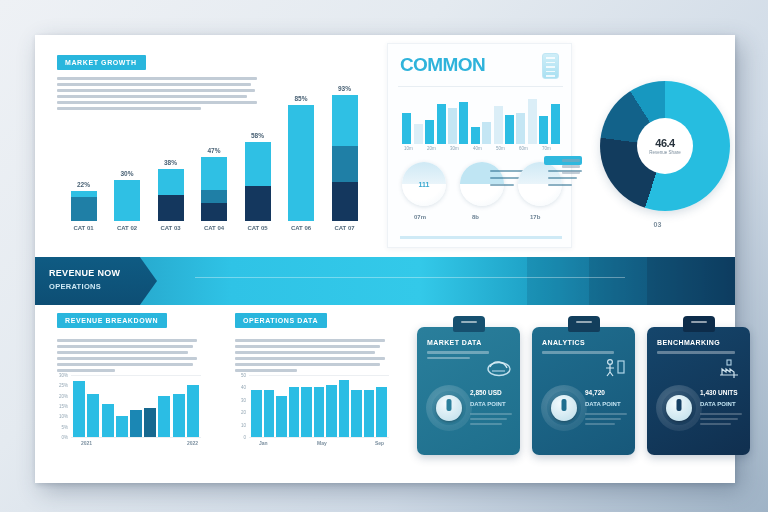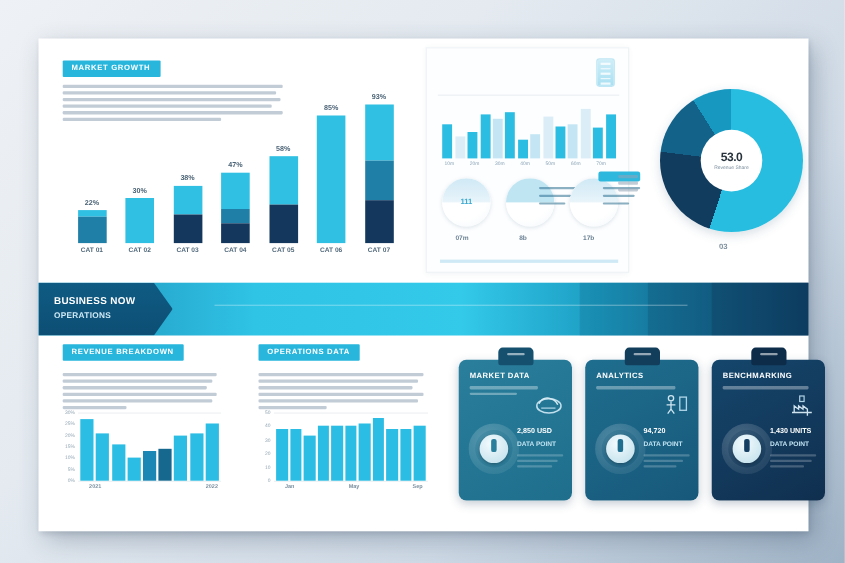--- a/index.html
+++ b/index.html
@@ -252,20 +252,21 @@
       <span class="tx">Lorem ipsum dolor sit amet consectetur adipiscing elit sed</span>
       <span class="tx">do eiusmod tempor incididunt ut labore et dolore magna</span>
       <span class="tx">aliqua. Ut enim ad minim veniam quis nostrud exercitation</span>
       <span class="tx">ullamco laboris nisi ut aliquip ex ea commodo consequat</span>
       <span class="tx">duis aute irure dolor in reprehenderit in voluptate velit</span>
       <span class="tx">esse cillum dolore.</span>
     </div>
   </div>
 
   <div id="panel-mid">
+    <div id="mid-title">COMMON</div>
     <div id="mid-chip">
         <i></i>
         <i></i>
         <i></i>
         <i></i>
         <i></i>
       </div>
     <div id="mid-rule"></div>
     <div id="mid-chart">
         <div class="mbar" style="left: 2.4px; width: 9px; height: 31px; background: rgb(44, 189, 227);"></div>
@@ -323,34 +324,34 @@
 
   <div id="panel-donut">
     <div id="donut-legend">
       <span class="tx"></span>
       <span class="tx"></span>
       <span class="tx"></span>
     </div>
     <div id="donut" style="background: conic-gradient(rgb(38, 189, 224) 0deg, rgb(38, 189, 224) 198deg, rgb(18, 60, 94) 198deg, rgb(18, 60, 94) 277.2deg, rgb(18, 98, 138) 277.2deg, rgb(18, 98, 138) 327.6deg, rgb(23, 152, 192) 327.6deg, rgb(23, 152, 192) 360deg);">
 
     <div id="donut-hole">
-        <div id="donut-value">53.0</div>
+        <div id="donut-value">46.4</div>
         <div id="donut-sub">Revenue Share</div>
       </div>
       </div>
     <div id="donut-foot">03</div>
   </div>
 
   <div id="banner">
     <div class="bseg" style="left:492px;width:62px;background:rgba(12,66,102,.18);"></div>
     <div class="bseg" style="left:554px;width:58px;background:rgba(10,54,86,.33);"></div>
     <div class="bseg" style="left:612px;width:88px;background:rgba(8,42,70,.45);"></div>
     <div id="banner-hair"></div>
     <div id="banner-tab"></div>
-    <div id="banner-tab-l1">BUSINESS NOW</div>
+    <div id="banner-tab-l1">REVENUE NOW</div>
     <div id="banner-tab-l2">OPERATIONS</div>
     <div id="banner-copy">
       <span class="bl">Lorem ipsum dolor sit amet consectetur adipiscing elit sed do</span>
       <span class="bl">Tempor incididunt ut labore et dolore magna aliqua</span>
     </div>
   </div>
 
   <div class="subpanel" id="panel-b1">
       <span class="badge sp-badge">REVENUE BREAKDOWN</span>
       <div class="sp-para" style="width: 146px;">

